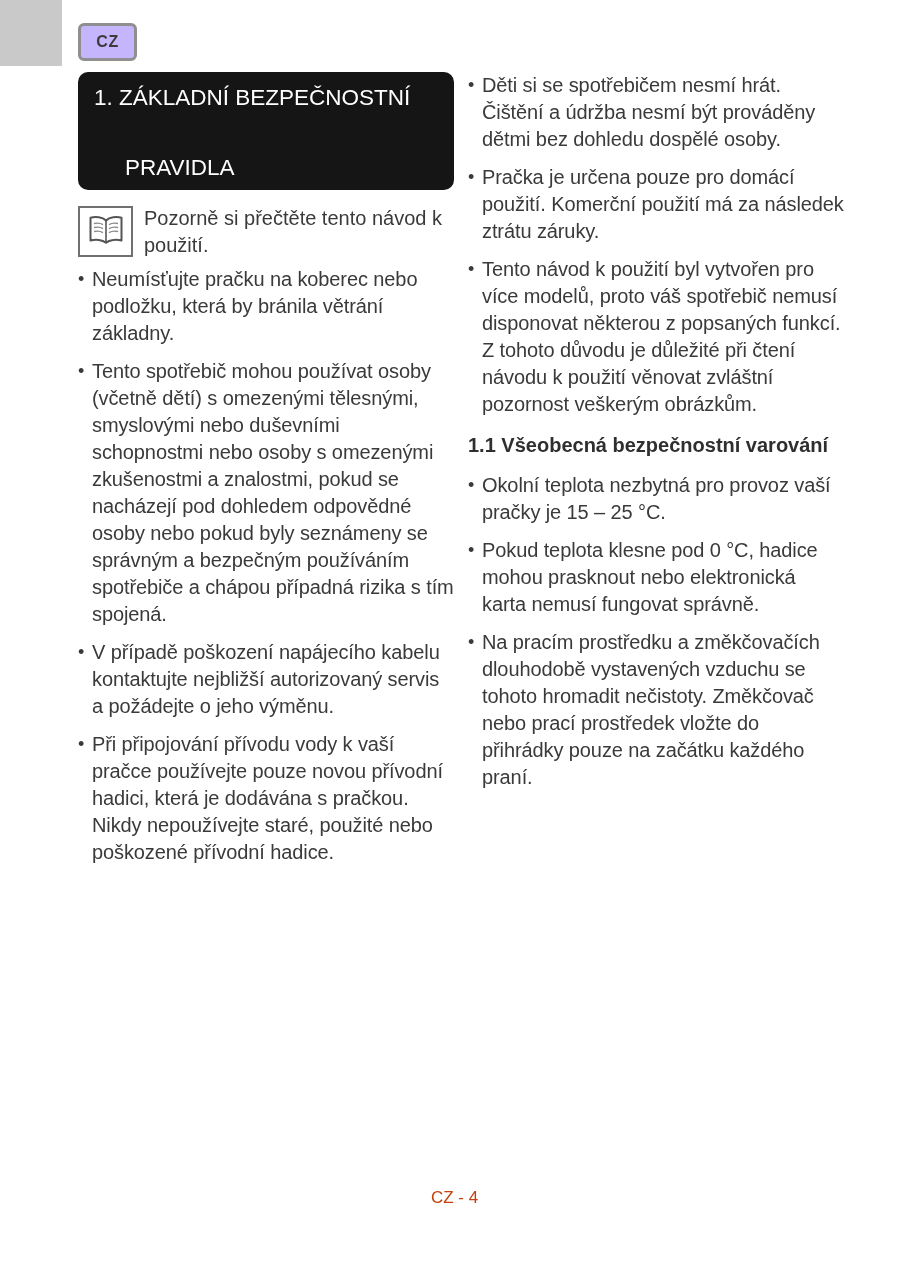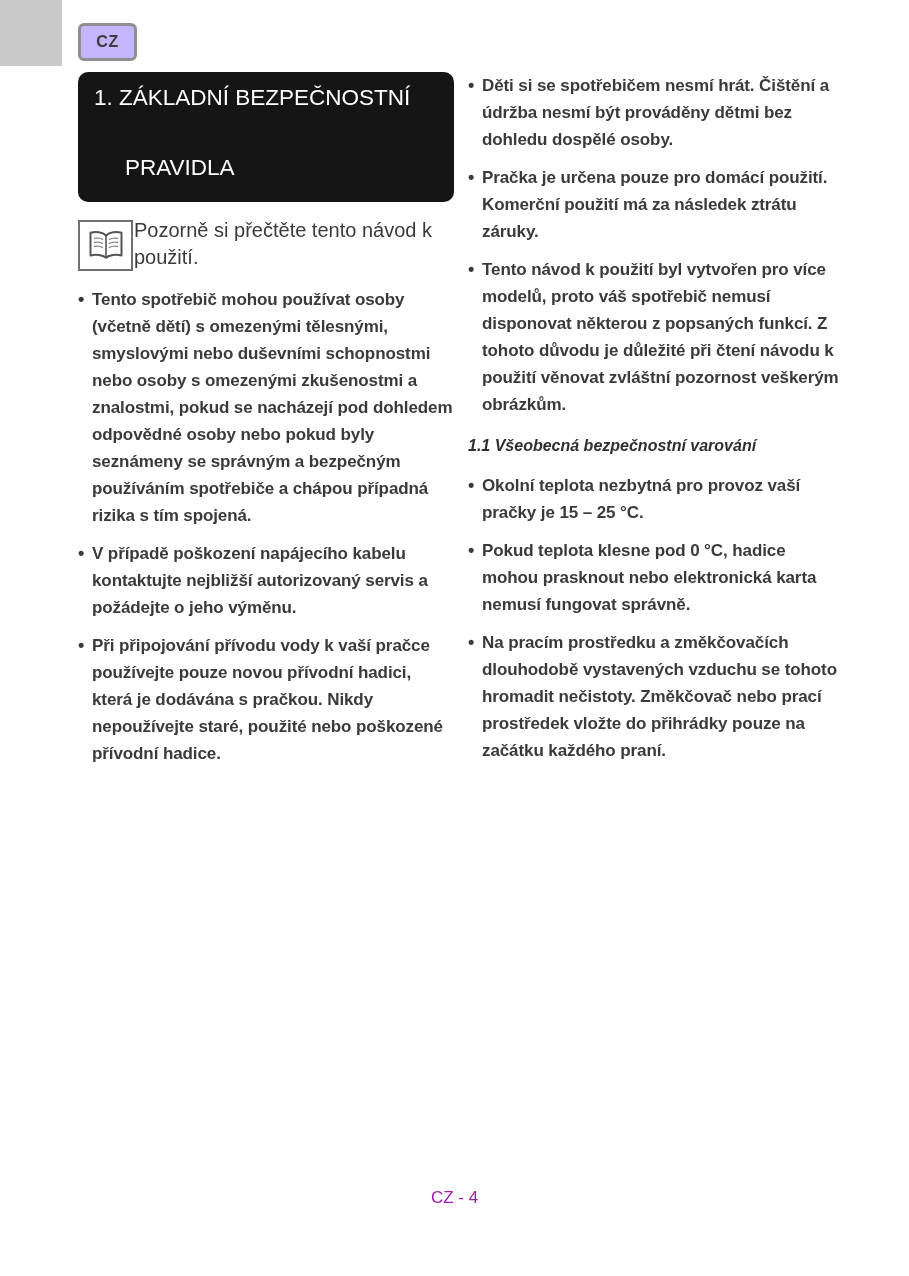--- a/index.html
+++ b/index.html
@@ -36,73 +36,71 @@
     position:absolute; left:78px; top:72px;
     width:766px;
     display:flex; gap:14px;
   }
   .col { width:376px; }
 
   .section-header {
     background:#151515;
     color:#ffffff;
     border-radius:10px;
-    padding:11px 12px 20px 16px;
+    padding:11px 12px 8px 16px;
     font-size:22.5px;
     line-height:1.32;
     margin-bottom:13px;
     font-weight:400;
   }
   .section-header .line2 { padding-left:31px;margin-top:40px; }
 
   .intro {
-    display:flex; gap:1px;
-    align-items:flex-end;
-    margin-bottom:15px;
+    display:flex; gap:11px;
+    align-items:center;
+    margin-bottom:7px;
   }
   .book-icon-box {
     flex:0 0 auto;
     width:55px; height:51px;
     border:2px solid #707070;
     display:flex; align-items:center; justify-content:center;
     background:#ffffff;
   }
   .intro-text { font-size:20px; line-height:27px; padding-top:2px; }
 
   .bullet {
     position:relative;
     padding-left:14px;
-    font-size:17px;
+    font-size:20px;
     line-height:27px;
     margin-bottom:11px;
     letter-spacing:-0.1px;
-    font-weight:bold;
   }
   .bullet::before {
     content:"•";
     position:absolute; left:0; top:0;
     font-size:18px;
   }
 
   .subheading {
-    font-size:16px;
+    font-size:20px;
     font-weight:bold;
     line-height:27px;
     color:#2f2f2f;
     padding-left:37px;
     text-indent:-37px;
     margin:14px 0 13px 0;
-    font-style:italic;
   }
 
   .footer {
     position:absolute; left:0; right:0; top:1188px;
     text-align:center;
     font-size:17px;
-    color:#a21caf;
+    color:#c2410c;
   }
 </style>
 </head>
 <body>
 
 <div class="page">
 
   <div class="corner-gray"></div>
 
   <div class="lang-badge">
@@ -127,20 +125,21 @@
             <path d="M8 13.5 C11.5 12.6, 14.5 13, 17 14.6" fill="none" stroke="#8a8a8a" stroke-width="1.3"></path>
             <path d="M8 17.5 C11.5 16.6, 14.5 17, 17 18.6" fill="none" stroke="#8a8a8a" stroke-width="1.3"></path>
             <path d="M32 9.5 C28.5 8.6, 25.5 9, 23 10.6" fill="none" stroke="#8a8a8a" stroke-width="1.3"></path>
             <path d="M32 13.5 C28.5 12.6, 25.5 13, 23 14.6" fill="none" stroke="#8a8a8a" stroke-width="1.3"></path>
             <path d="M32 17.5 C28.5 16.6, 25.5 17, 23 18.6" fill="none" stroke="#8a8a8a" stroke-width="1.3"></path>
           </svg>
         </span>
         <p class="intro-text">Pozorně si přečtěte tento návod k použití.</p>
       </div>
 
+      <div class="bullet">Neumísťujte pračku na koberec nebo podložku, která by bránila větrání základny.</div>
       <div class="bullet">Tento spotřebič mohou používat osoby (včetně dětí) s omezenými tělesnými, smyslovými nebo duševními schopnostmi nebo osoby s omezenými zkušenostmi a znalostmi, pokud se nacházejí pod dohledem odpovědné osoby nebo pokud byly seznámeny se správným a bezpečným používáním spotřebiče a chápou případná rizika s tím spojená.</div>
       <div class="bullet">V případě poškození napájecího kabelu kontaktujte nejbližší autorizovaný servis a požádejte o jeho výměnu.</div>
       <div class="bullet">Při připojování přívodu vody k vaší pračce používejte pouze novou přívodní hadici, která je dodávána s pračkou. Nikdy nepoužívejte staré, použité nebo poškozené přívodní hadice.</div>
     </div>
 
     <div class="col">
 
       <div class="bullet">Děti si se spotřebičem nesmí hrát. Čištění a údržba nesmí být prováděny dětmi bez dohledu dospělé osoby.</div>
       <div class="bullet">Pračka je určena pouze pro domácí použití. Komerční použití má za následek ztrátu záruky.</div>
       <div class="bullet">Tento návod k použití byl vytvořen pro více modelů, proto váš spotřebič nemusí disponovat některou z popsaných funkcí. Z tohoto důvodu je důležité při čtení návodu k použití věnovat zvláštní pozornost veškerým obrázkům.</div>

